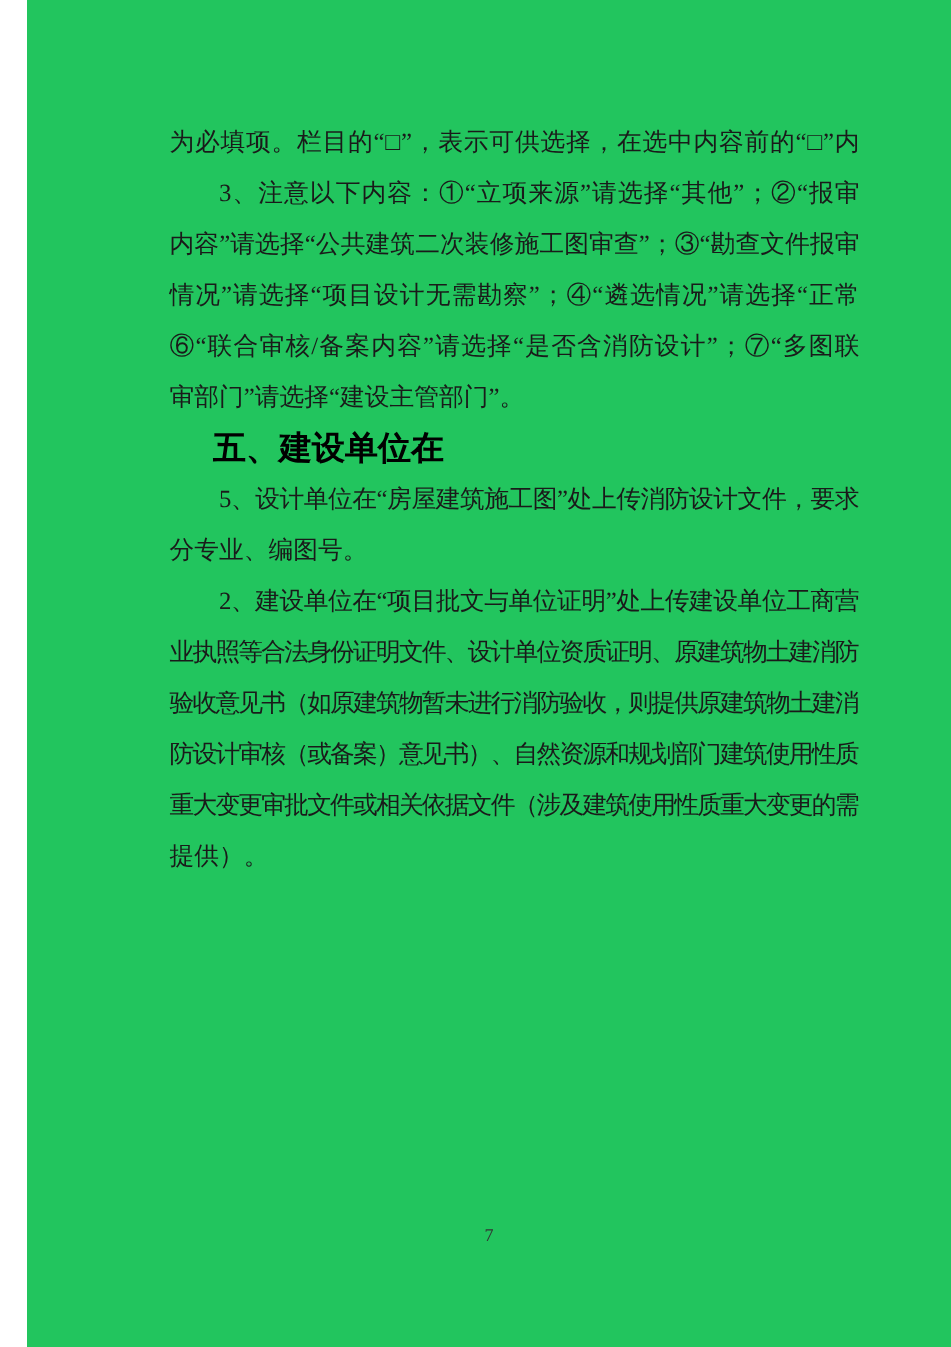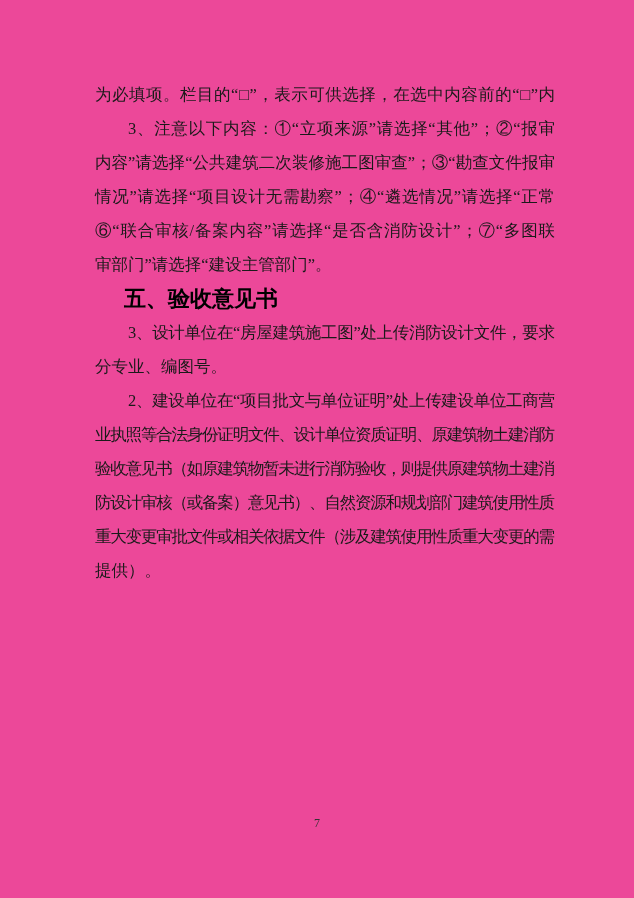--- a/index.html
+++ b/index.html
@@ -6,22 +6,23 @@
   html, body { margin: 0; padding: 0; }
   body {
     width: 634px; height: 898px;
     background: #ffffff;
     overflow: hidden;
     position: relative;
     font-family: "Liberation Serif", "DejaVu Serif", serif;
   }
   .page {
     position: absolute; inset: 0;
-    background: #ec4899;
+    background: #22c55e;
     color: #1a1a1a;
+    margin-left: 18px;
   }
   .content {
     position: absolute;
     left: 95px; top: 78px;
     width: 460px;
     font-size: 16.5px;
   }
   .line {
     height: 34px;
     line-height: 34px;
@@ -49,22 +50,22 @@
 <body>
 
 <div class="page">
   <div class="content">
     <div class="line fit"><span style="letter-spacing: 0.509159px;">为必填项。栏目的“□”，表示可供选择，在选中内容前的“□”内</span></div>
     <div class="line ind fit"><span style="letter-spacing: 0.708333px;">3、注意以下内容：①“立项来源”请选择“其他”；②“报审</span></div>
     <div class="line fit"><span style="letter-spacing: 0.0587284px;">内容”请选择“公共建筑二次装修施工图审查”；③“勘查文件报审</span></div>
     <div class="line fit"><span style="letter-spacing: 0.691272px;">情况”请选择“项目设计无需勘察”；④“遴选情况”请选择“正常</span></div>
     <div class="line fit"><span style="letter-spacing: 0.786099px;">⑥“联合审核/备案内容”请选择“是否含消防设计”；⑦“多图联</span></div>
     <div class="line"><span>审部门”请选择“建设主管部门”。</span></div>
-    <div class="line heading"><span>五、验收意见书</span></div>
-    <div class="line ind fit"><span style="letter-spacing: -0.311343px;">3、设计单位在“房屋建筑施工图”处上传消防设计文件，要求</span></div>
+    <div class="line heading"><span>五、建设单位在</span></div>
+    <div class="line ind fit"><span style="letter-spacing: -0.311343px;">5、设计单位在“房屋建筑施工图”处上传消防设计文件，要求</span></div>
     <div class="line"><span>分专业、编图号。</span></div>
     <div class="line ind fit"><span style="letter-spacing: -0.311343px;">2、建设单位在“项目批文与单位证明”处上传建设单位工商营</span></div>
     <div class="line fit"><span style="letter-spacing: -1.2069px;">业执照等合法身份证明文件、设计单位资质证明、原建筑物土建消防</span></div>
     <div class="line fit"><span style="letter-spacing: -1.2069px;">验收意见书（如原建筑物暂未进行消防验收，则提供原建筑物土建消</span></div>
     <div class="line fit"><span style="letter-spacing: -1.2069px;">防设计审核（或备案）意见书）、自然资源和规划部门建筑使用性质</span></div>
     <div class="line fit"><span style="letter-spacing: -1.2069px; text-align: center;">重大变更审批文件或相关依据文件（涉及建筑使用性质重大变更的需</span></div>
     <div class="line"><span>提供）。</span></div>
   </div>
   <div class="footer"><span>7</span></div>
 </div>

